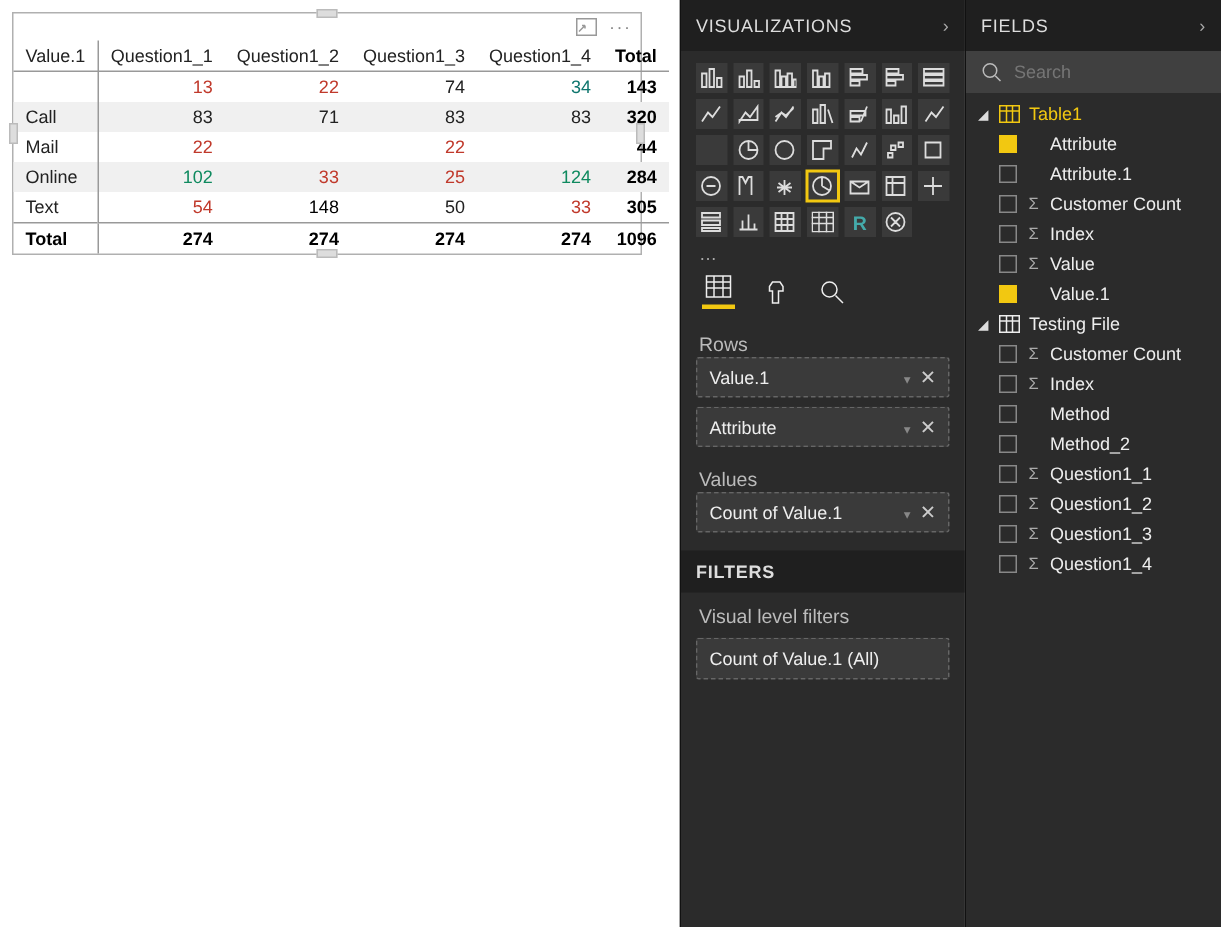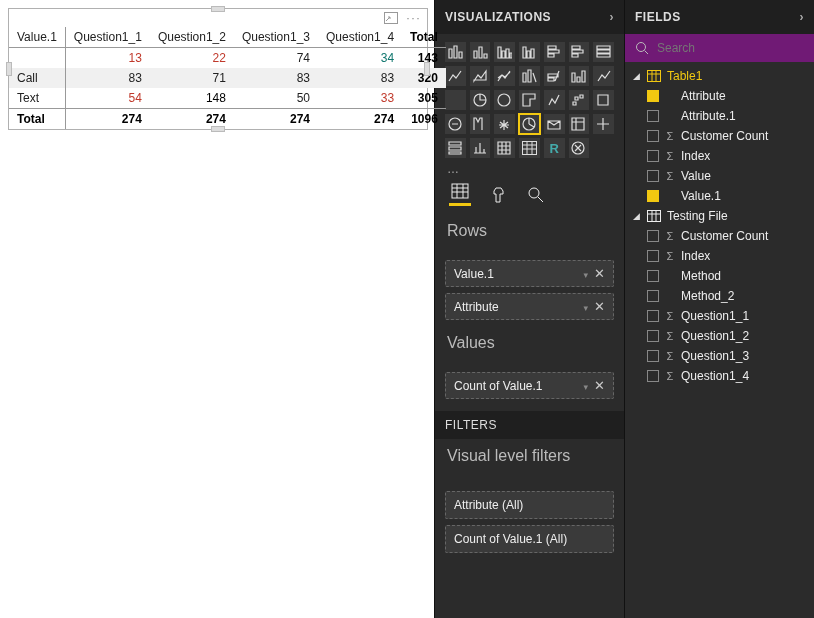--- a/index.html
+++ b/index.html
@@ -17,38 +17,38 @@
 .tbl th,.tbl td{padding:3px 8px;text-align:right;font-weight:400;white-space:nowrap}
 .tbl th{border-bottom:1px solid #999}
 .tbl th:first-child,.tbl td:first-child{text-align:left;border-right:1px solid #999}
 .tbl tr.sep td{border-top:1px solid #999}
 .tbl tr.strip td{background:#f0f0f0}
 .tbl th:last-child,.tbl td:last-child{font-weight:700;color:#000}
 .tbl tr.sep td{font-weight:700;color:#000}
 .sidebars{display:flex;height:618px}
 .panel{background:#2b2b2b;color:#ddd;border-left:1px solid #111;height:100%;display:flex;flex-direction:column}
 .viz{width:190px}
-.flds{width:190px}
-.phead{height:34px;display:flex;align-items:center;padding:0 10px;font-weight:700;font-size:12px;letter-spacing:0.5px;background:#1f1f1f;justify-content:space-between}
+.flds{width:171px}
+.phead{height:34px;display:flex;align-items:center;padding:0 10px;font-weight:400;font-size:12px;letter-spacing:0.5px;background:#1f1f1f;justify-content:space-between}
 .phead .chev{color:#aaa}
 .gallery{display:grid;grid-template-columns:repeat(7,1fr);gap:4px;padding:8px 10px 4px}
 .gallery .vi{height:20px;background:#3a3a3a;display:flex;align-items:center;justify-content:center;color:#ccc;cursor:pointer}
 .gallery .vi.sel{outline:2px solid #f2c811;outline-offset:-1px}
 .gallery .vi svg{display:block}
 .dots{padding:0 12px 6px;color:#aaa}
 .modeTabs{display:flex;gap:16px;padding:2px 14px 8px}
 .modeTabs .mt{width:22px;height:22px;display:flex;align-items:center;justify-content:center;color:#eee;cursor:pointer}
 .modeTabs .mt.sel{border-bottom:3px solid #f2c811;padding-bottom:6px;margin-bottom:-9px}
-.wellLbl{color:#bbb;font-size:16px;padding:8px 12px 20px}
+.wellLbl{color:#bbb;font-size:13px;padding:8px 12px 1px}
 .well{margin:0 10px 6px;padding:5px 8px;background:#3a3a3a;border:1px dashed #666;border-radius:2px;display:flex;justify-content:space-between;align-items:center;color:#eee}
 .well .x{color:#ccc;cursor:pointer;font-size:13px}
 .well .drop{color:#888;font-size:9px;margin-right:6px}
-.secHead{background:#1f1f1f;height:28px;display:flex;align-items:center;padding:0 10px;font-weight:400;letter-spacing:0.5px;margin-top:6px}
+.secHead{background:#1f1f1f;height:28px;display:flex;align-items:center;padding:0 10px;font-weight:700;letter-spacing:0.5px;margin-top:6px}
 .filter{margin:6px 10px 0;padding:6px 8px;background:#3a3a3a;border:1px dashed #666;border-radius:2px;color:#eee}
-.search{display:flex;align-items:center;gap:6px;height:28px;background:#701a75;padding:0 10px;color:#bbb}
+.search{display:flex;align-items:center;gap:6px;height:28px;background:#404040;padding:0 10px;color:#bbb}
 .search svg{flex:none}
 .search input{background:transparent;border:none;outline:none;color:#bbb;width:100%;font-size:12px}
 .tree{padding:4px 0;overflow:auto}
 .tItem{display:flex;align-items:center;gap:6px;padding:3px 10px 3px 8px;cursor:pointer}
 .tItem.tbl-head{color:#f2c811}
 .tItem.tbl-head .tri{color:#ddd}
 .tItem.fld{padding-left:22px;color:#eee}
 .chk{width:12px;height:12px;border:1px solid #888;background:#2b2b2b;flex:none}
 .chk.on{background:#f2c811;border-color:#f2c811}
 .sig{color:#aaa;width:10px;text-align:center;font-size:11px;flex:none}
@@ -94,20 +94,36 @@
             </tr>
             <tr class="strip">
               <td>Call</td>
               <td>83</td>
               <td>71</td>
               <td>83</td>
               <td>83</td>
               <td>320</td>
             </tr>
             <tr>
+              <td>Mail</td>
+              <td style="color:#c0392b">22</td>
+              <td></td>
+              <td style="color:#c0392b">22</td>
+              <td></td>
+              <td>44</td>
+            </tr>
+            <tr class="strip">
+              <td>Online</td>
+              <td style="color:#0f8a5f">102</td>
+              <td style="color:#c0392b">33</td>
+              <td style="color:#c0392b">25</td>
+              <td style="color:#0f8a5f">124</td>
+              <td>284</td>
+            </tr>
+            <tr>
               <td>Text</td>
               <td style="color:#c0392b">54</td>
               <td style="color:#000000">148</td>
               <td>50</td>
               <td style="color:#c0392b">33</td>
               <td>305</td>
             </tr>
             <tr class="sep">
               <td>Total</td>
               <td>274</td>
@@ -338,21 +354,20 @@
 
       <div class="wellLbl">Values</div>
       <div class="well">
           <span>Count of Value.1</span>
           <span><span class="drop">▾</span><span class="x">✕</span></span>
         </div>
 
       <div class="secHead">FILTERS</div>
       <div class="wellLbl">Visual level filters</div>
       <div id="filterList">
-          <div class="filter">Attribute  (All)</div>
           <div class="filter">Count of Value.1  (All)</div>
         </div>
     </div>
 
     <div class="panel flds">
       <div class="phead">
         <span>FIELDS</span>
         <span class="chev">›</span>
       </div>
       <div class="search">

